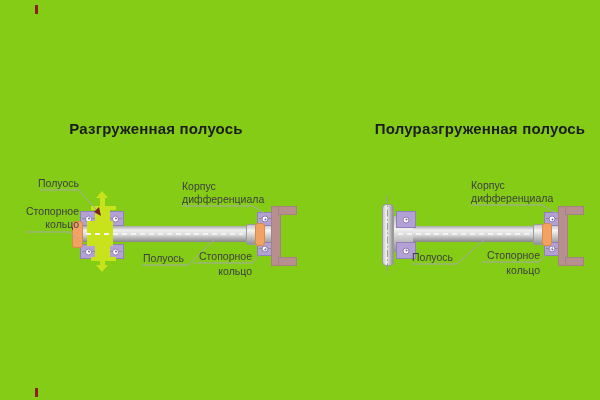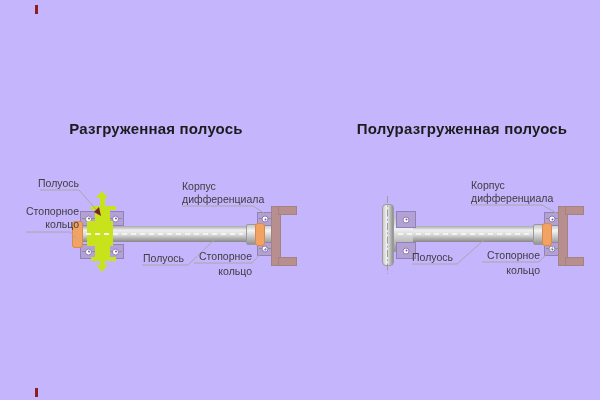--- a/index.html
+++ b/index.html
@@ -1,16 +1,16 @@
 <!DOCTYPE html>
 <html style="--lime: #c8e31c; --lavender: #b3a0d4; --orange: #f2a263; --housing: #b78f8f; --leader_line: #a8a8a8; --pointer_arrow: #7b2222; --title_text: #1c1c1c; --label_text: #3e3e3e;"><head>
 <meta charset="utf-8">
 <style>
   html,body{margin:0;padding:0;background:#fff;}
-  .stage{position:relative;width:600px;height:400px;background:#c4b5fd;overflow:hidden;
+  .stage{position:relative;width:600px;height:400px;background:#84cc16;overflow:hidden;
          font-family:"Liberation Sans",sans-serif;}
   .title{position:absolute;font-weight:bold;font-size:15px;color:var(--title_text,#1c1c1c);
          text-align:center;letter-spacing:.2px;}
   .lbl{position:absolute;font-size:10.5px;line-height:13px;color:var(--label_text,#3e3e3e);white-space:nowrap;}
   .ra{text-align:right;white-space:nowrap;}
   .shaft{position:absolute;background:linear-gradient(180deg,#a9a9a9 0%,#efefef 26%,#dadada 55%,#878787 100%);}
   .shaft-end{position:absolute;border:1px solid #9a9a9a;border-radius:2px;
          background:linear-gradient(180deg,#c6c6c6 0%,#f4f4f4 30%,#939393 100%);}
   .block{position:absolute;background:var(--lavender,#b3a0d4);border:1px solid #9181bb;}
   .bline{position:absolute;left:1px;right:1px;top:50%;height:1px;margin-top:-1px;background:#8f8f8f;}
@@ -38,21 +38,21 @@
 </style>
 </head>
 <body>
 
 <div class="stage">
 
   <div class="crop-mark" style="left:35px;top:5px;"></div>
   <div class="crop-mark" style="left:35px;top:388px;"></div>
 
   <div class="title" style="left:0;top:120px;width:312px;">Разгруженная полуось</div>
-  <div class="title" style="left:342px;top:120px;width:240px;">Полуразгруженная полуось</div>
+  <div class="title" style="left:360px;top:120px;width:240px;">Полуразгруженная полуось</div>
 
   <div class="shaft" style="left:80px;top:226px;width:170px;height:16px;"></div>
   <div class="shaft-end" style="left:246px;top:224px;width:26px;height:19px;"></div>
 
   <div class="block" style="left:80px;top:211px;width:42px;height:13px;">
     <span class="bline"></span>
     <span class="dot l"></span>
     <span class="dot r"></span>
   </div>
   <div class="block" style="left:80px;top:244px;width:42px;height:13px;">

